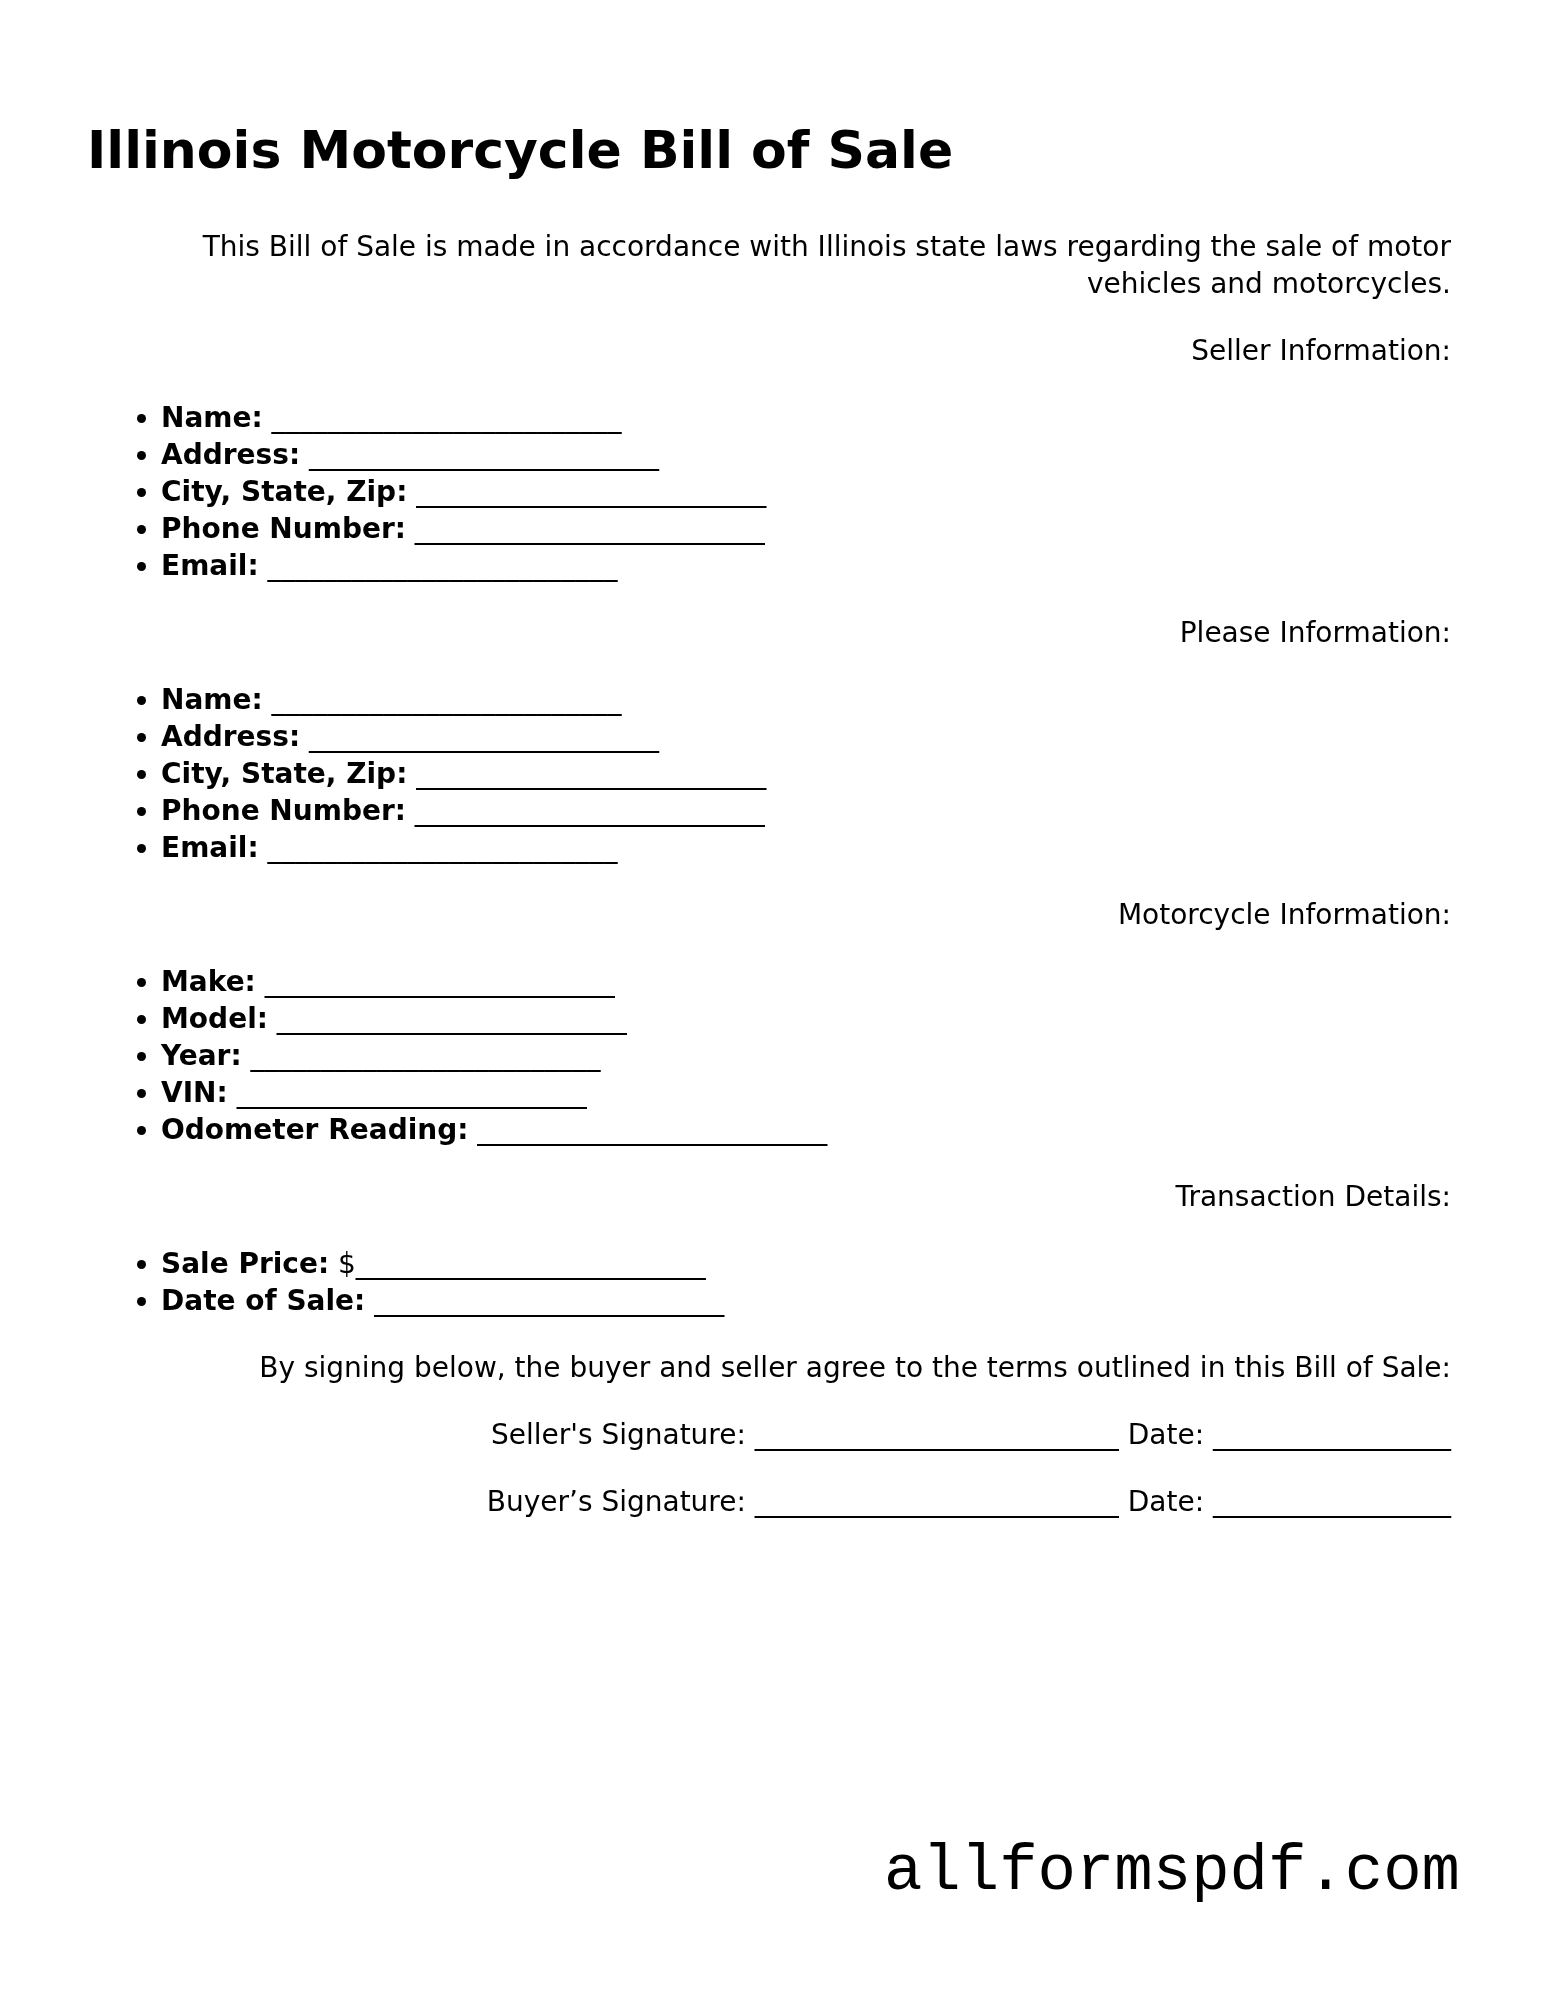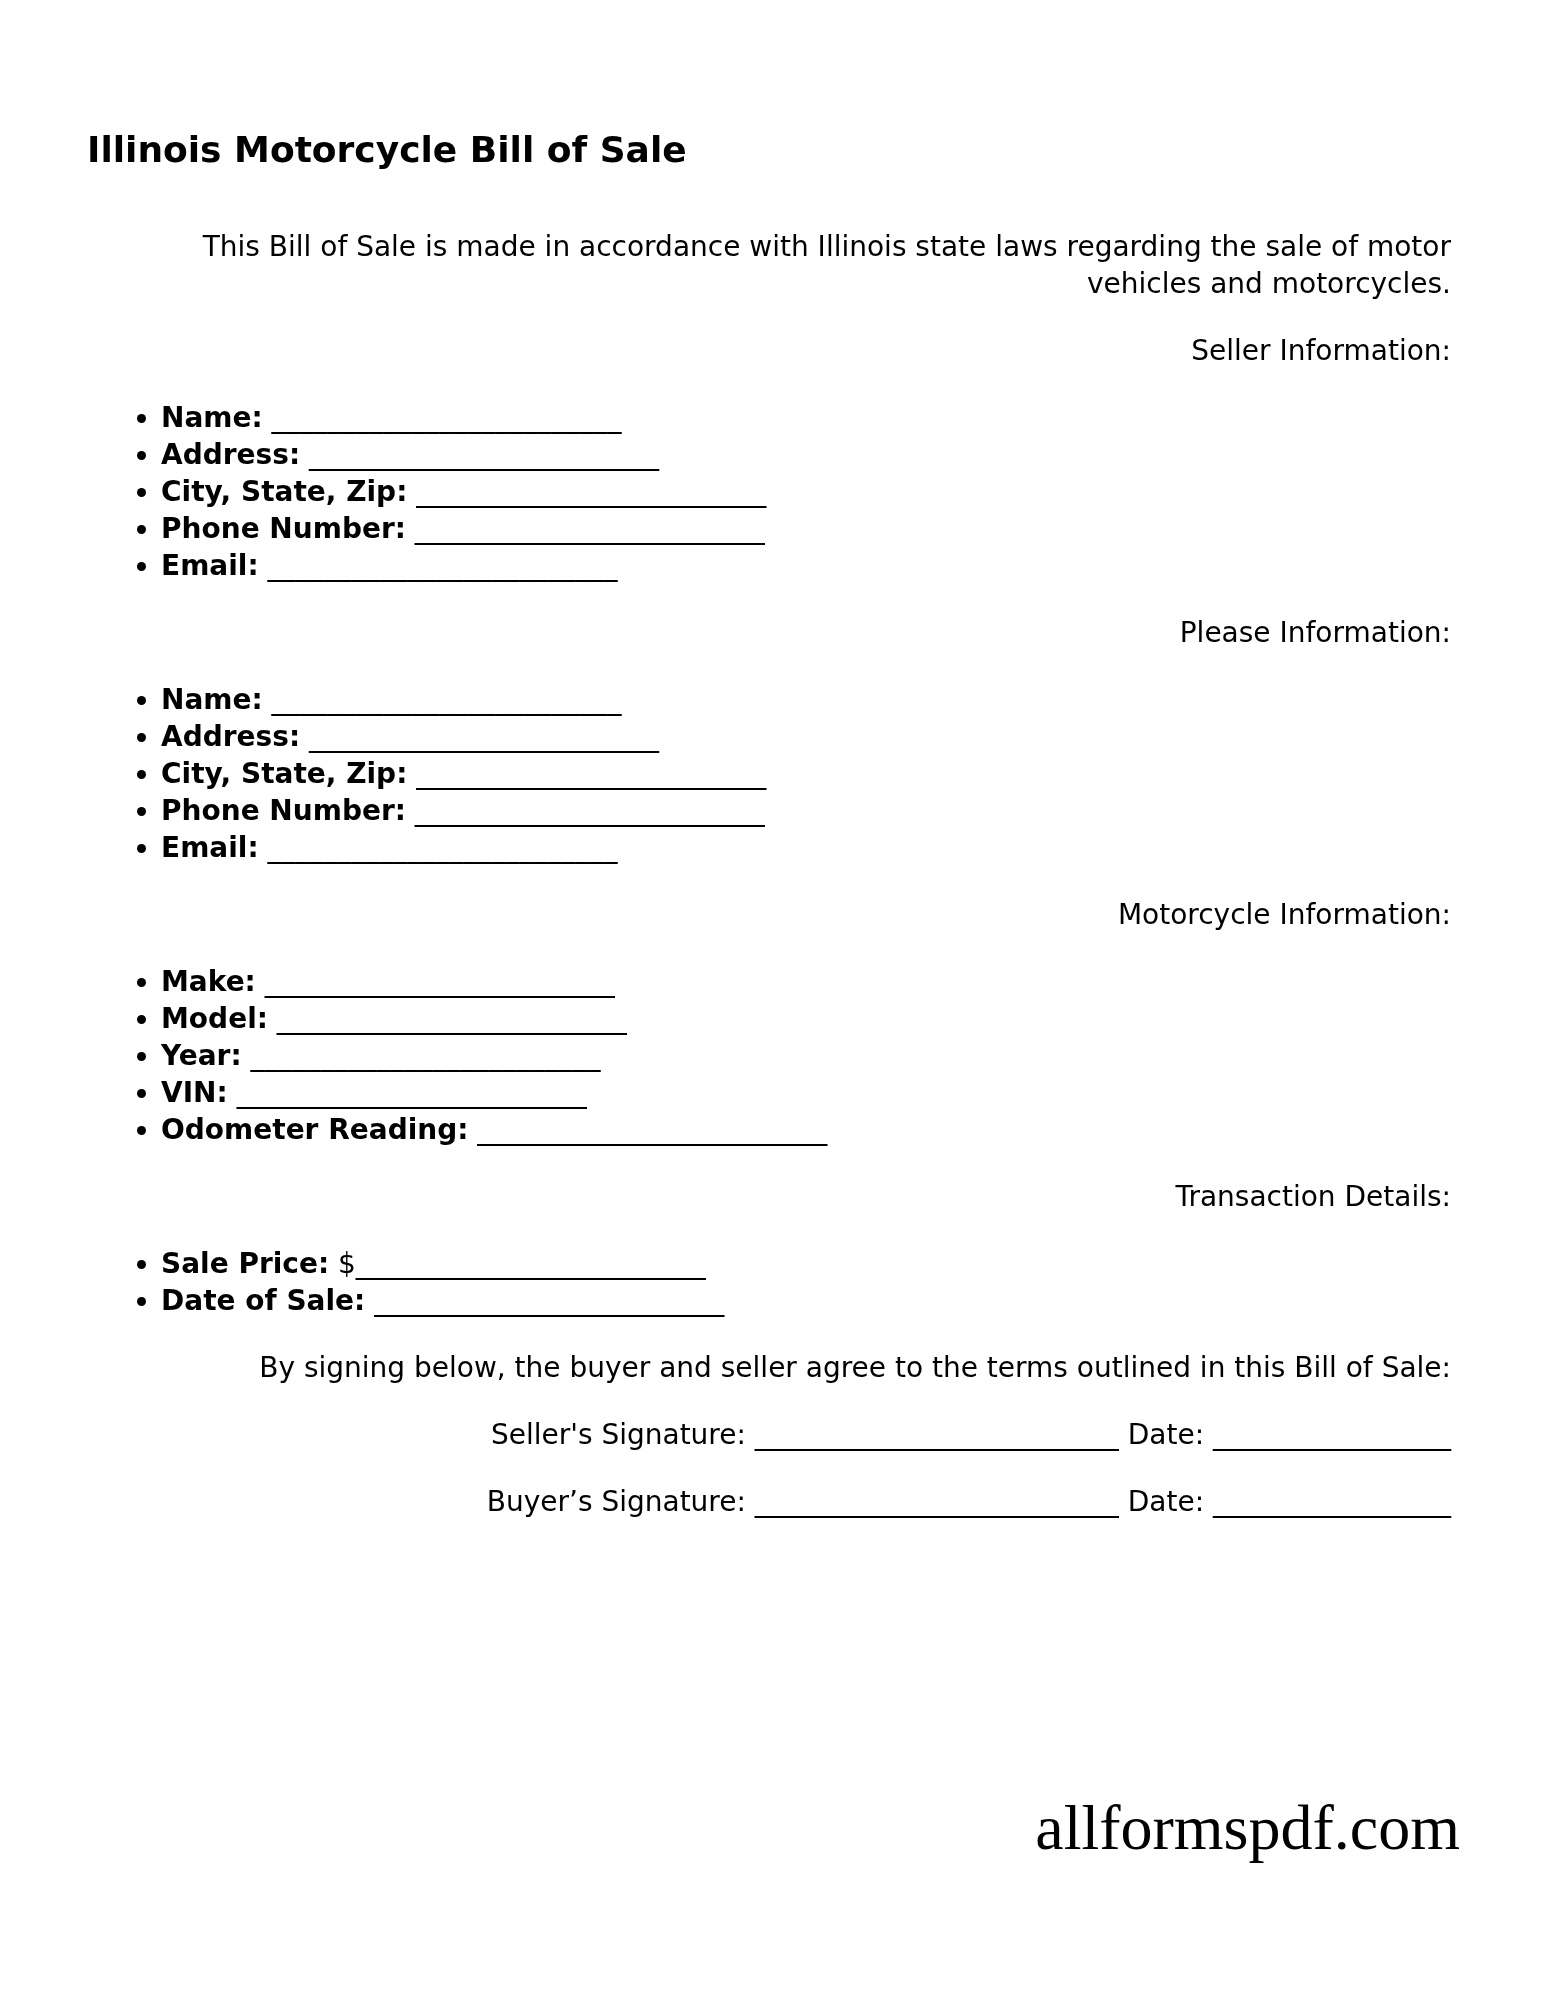--- a/index.html
+++ b/index.html
@@ -10,21 +10,21 @@
     color: #000000;
     font-family: "DejaVu Sans", sans-serif;
     font-size: 28px;
     position: relative;
     overflow: hidden;
   }
   .content {
     padding: 118px 88px 0 87px;
   }
   h1.doc-title {
-    font-size: 36px;
+    font-size: 52px;
     line-height: 64px;
     font-weight: bold;
     margin: 0 0 46px 0;
   }
   p {
     margin: 30px 9px;
     line-height: 37px;
     text-align: right;
   }
   ul.field-list {
@@ -34,23 +34,23 @@
   }
   ul.field-list li {
     line-height: 37px;
   }
   .lbl { font-weight: bold; }
   .bold { font-weight: normal; }
   .line { font-weight: normal; }
   .sec-heading { font-weight: normal; }
   .footer-mark {
     position: absolute;
-    top: 1796px;
+    top: 1840px;
     right: 88px;
-    font-family: Liberation Serif, serif;
+    font-family: Liberation Mono, monospace;
     font-size: 64px;
     line-height: 64px;
     white-space: nowrap;
   }
 </style>
 </head>
 <body>
 
 <div class="content">
 

